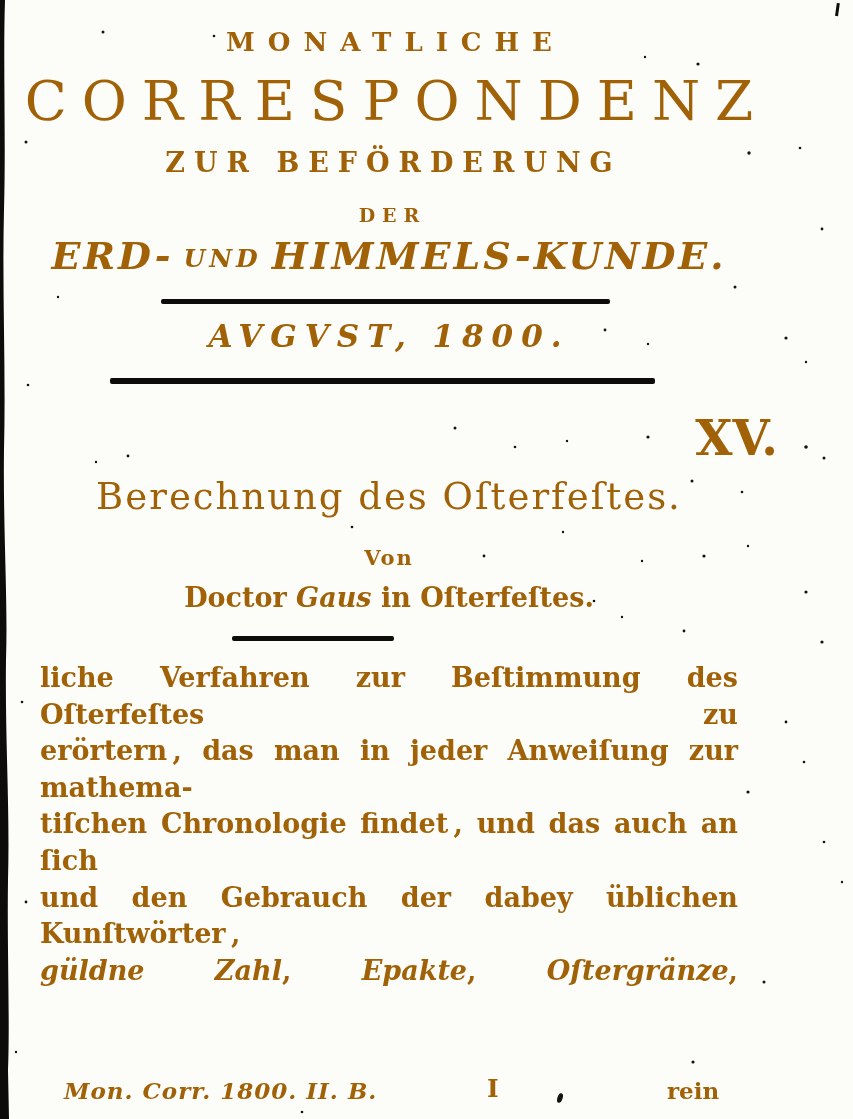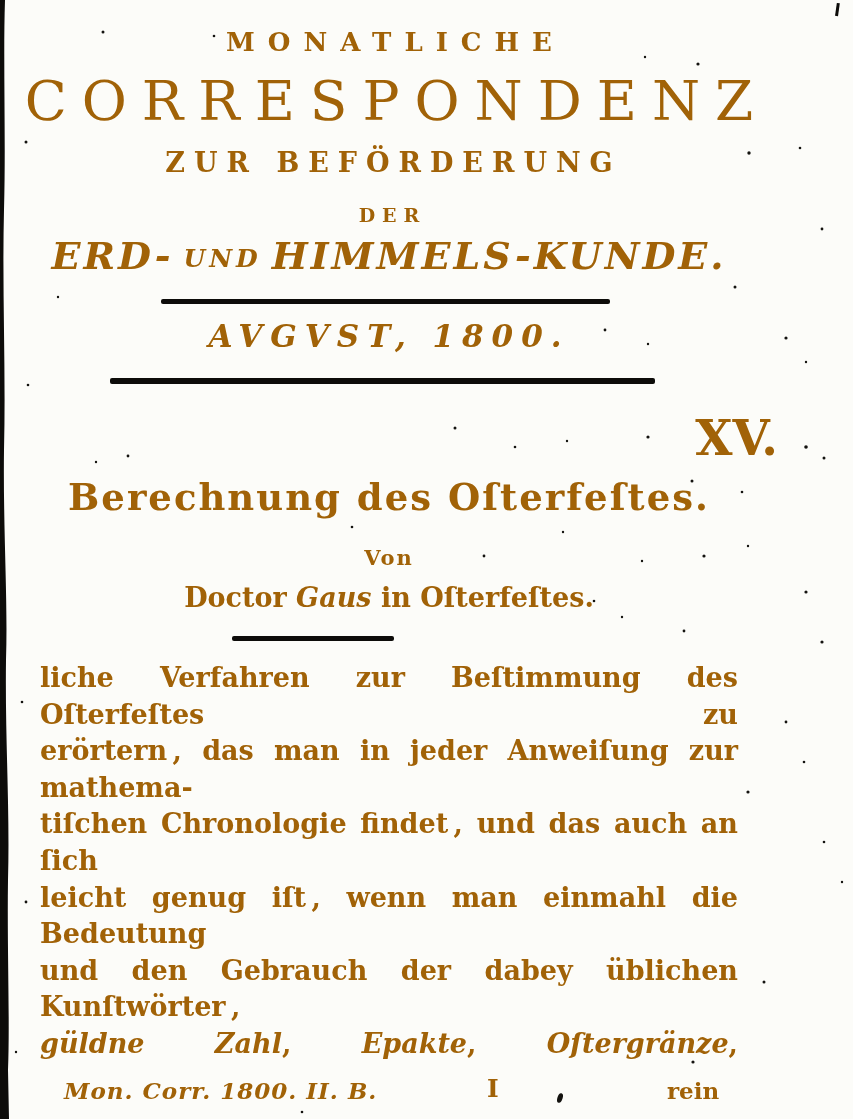--- a/index.html
+++ b/index.html
@@ -24,21 +24,21 @@
   .m5 .und { font-size:25px; margin:0 10px; vertical-align:2px; letter-spacing:4px; }
 
   .rule { position:absolute; background:#0d0c0a; border-radius:2px; }
   .rule1 { top:299px; left:161px; width:449px; height:5px; }
   .rule2 { top:378px; left:110px; width:545px; height:6px; }
   .rule3 { top:636px; left:232px; width:162px; height:5px; }
 
   .issue { top:318px; font-style:italic; font-weight:700; font-size:31px; letter-spacing:8px; }
 
   .artnum   { top:410px; font-size:48px; font-weight:700;text-align:right; }
-  .arttitle { top:475px; font-size:37px; font-weight:700; letter-spacing:2px; margin:0; }
+  .arttitle { top:475px; font-size:37px; font-weight:400; letter-spacing:2px; margin:0; }
   .von      { top:545px; font-size:21px; font-weight:700; letter-spacing:2px; }
   .author   { top:582px; font-size:27px; font-weight:700; }
   .it       { font-style:italic; }
 
   .bodytext {
     top:660px; left:40px; width:698px;
     font-size:27px; font-weight:700; line-height:36.6px;
   }
   .line { text-align:justify; text-align-last:justify; text-justify:inter-word; }
   .initial { font-size:43px; line-height:0; vertical-align:-5px; margin-right:2px; }
@@ -126,21 +126,20 @@
   <div class="centered artnum">XV.</div>
   <h1 class="centered arttitle">Berechnung des Oſterfeſtes.</h1>
   <div class="centered von">Von</div>
   <div class="centered author"><span>Doctor </span><span class="it">Gaus</span><span> in Oſterfeſtes.</span></div>
   <div class="rule rule3"></div>
 
   <div class="abs bodytext">
     <div class="line">liche Verfahren zur Beſtimmung des Oſterfeſtes zu</div>
     <div class="line">erörtern , das man in jeder Anweiſung zur mathema-</div>
     <div class="line">tiſchen Chronologie findet , und das auch an ſich</div>
-    <div class="line">leicht genug iſt , wenn man einmahl die Bedeutung</div>
     <div class="line">und den Gebrauch der dabey üblichen Kunſtwörter ,</div>
     <div class="line"><span class="bi">güldne Zahl</span><span>, </span><span class="bi">Epakte</span><span>, </span><span class="bi">Oſtergränze</span><span>, </span></div>
 
   </div>
 
   <footer>
     <span class="abs f-left">Mon. Corr. 1800. II. B.</span>
     <span class="abs f-center">I</span>
     <span class="abs f-right">rein</span>
   </footer>

